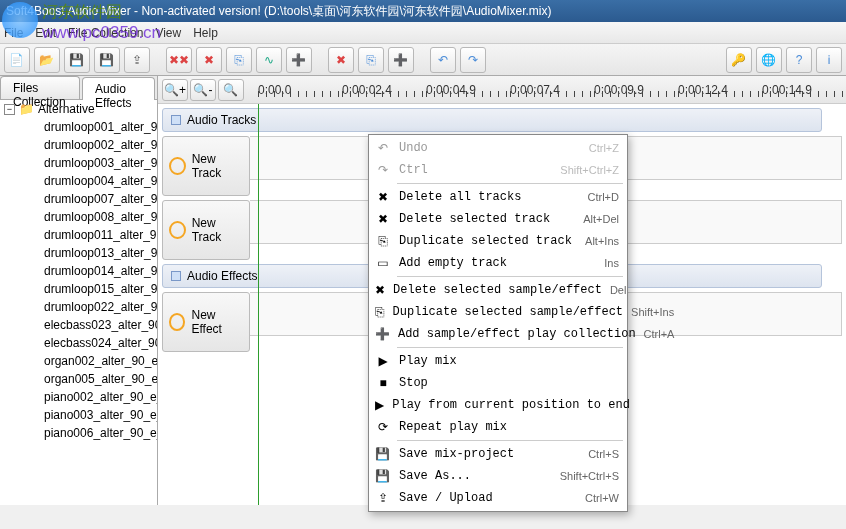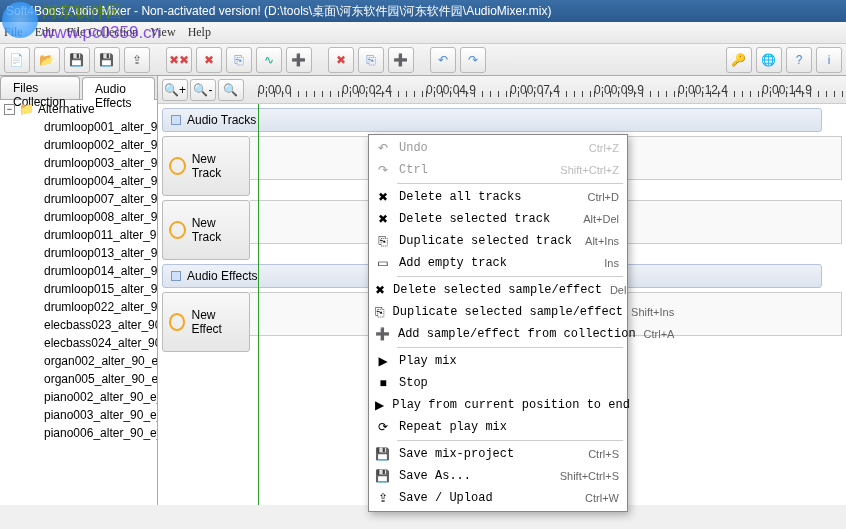--- a/index.html
+++ b/index.html
@@ -3,21 +3,21 @@
 <meta charset="utf-8">
 <style>
 * { margin: 0; padding: 0; box-sizing: border-box; font-family: "Microsoft YaHei", Tahoma, sans-serif; font-size: 12px; }
 body { background: #f0f0f0; width: 846px; height: 529px; overflow: hidden; position: relative; }
 .titlebar { background: linear-gradient(#3a6ea5,#2b5a8f); color: #fff; height: 22px; line-height: 22px; padding: 0 6px; white-space: nowrap; overflow: hidden; font-size: 11px; }
 .watermark { position: absolute; top: 2px; left: 2px; z-index: 100; opacity: .8; pointer-events: none; }
 .watermark .wm1 { font-size: 16px; font-weight: normal; color: #5a8a00; margin-left: 40px; }
 .watermark .wm2 { font-size: 17px; color: #6d28d9; margin-left: 40px; }
 .watermark .logo { position: absolute; left: 0; top: 0; width: 36px; height: 36px; border-radius: 50%; background: radial-gradient(circle,#7cc1ff,#1a8cff); }
 .menubar { background: linear-gradient(#f7f7f7,#e8e8e8); height: 22px; border-bottom: 1px solid #ccc; display: flex; align-items: center; padding: 0 4px; gap: 12px; }
-.menubar span { color: #333; cursor: default; font-family: Liberation Serif, serif; }
+.menubar span { color: #333; cursor: default; }
 .toolbar { background: linear-gradient(#f5f5f5,#e6e6e6); height: 32px; border-bottom: 1px solid #aaa; display: flex; align-items: center; padding: 0 4px; gap: 4px; }
 .toolbar .sep { width: 8px; }
 .tbtn { width: 26px; height: 26px; border: 1px solid #b8b8b8; border-radius: 3px; background: linear-gradient(#fff,#e8e8e8); display: flex; align-items: center; justify-content: center; font-size: 14px; color: #555; }
 .tabs { background: #e8e8e8; height: 24px; display: flex; border-bottom: 1px solid #aaa; }
 .tab { padding: 4px 12px; border: 1px solid #aaa; border-bottom: none; border-top-left-radius: 4px; border-top-right-radius: 4px; margin-right: 2px; background: linear-gradient(#fdfdfd,#e8e8e8); }
 .tab.active { background: #fff; position: relative; top: 1px; }
 .main { display: flex; height: calc(100% - 100px); }
 .sidebar { width: 215px; background: #fff; border-right: 1px solid #aaa; overflow: hidden; display: flex; flex-direction: column; justify-content: space-between; }
 .treeroot { display: flex; align-items: center; gap: 4px; padding: 2px 4px; }
 .treeroot .expander { width: 11px; height: 11px; border: 1px solid #888; display: flex; align-items: center; justify-content: center; font-size: 9px; line-height: 1; }
@@ -323,21 +323,21 @@
       <span class="ctx-label">Delete selected sample/effect</span>
       <span class="ctx-short">Del</span>
     </div>
     <div class="ctx-item">
       <span class="ctx-ico">⎘</span>
       <span class="ctx-label">Duplicate selected sample/effect</span>
       <span class="ctx-short">Shift+Ins</span>
     </div>
     <div class="ctx-item">
       <span class="ctx-ico">➕</span>
-      <span class="ctx-label">Add sample/effect from collection</span>
+      <span class="ctx-label">Add sample/effect play collection</span>
       <span class="ctx-short">Ctrl+A</span>
     </div>
     <div class="ctx-sep"></div>
     <div class="ctx-item">
       <span class="ctx-ico">▶</span>
       <span class="ctx-label">Play mix</span>
       <span class="ctx-short"></span>
     </div>
     <div class="ctx-item">
       <span class="ctx-ico">■</span>

